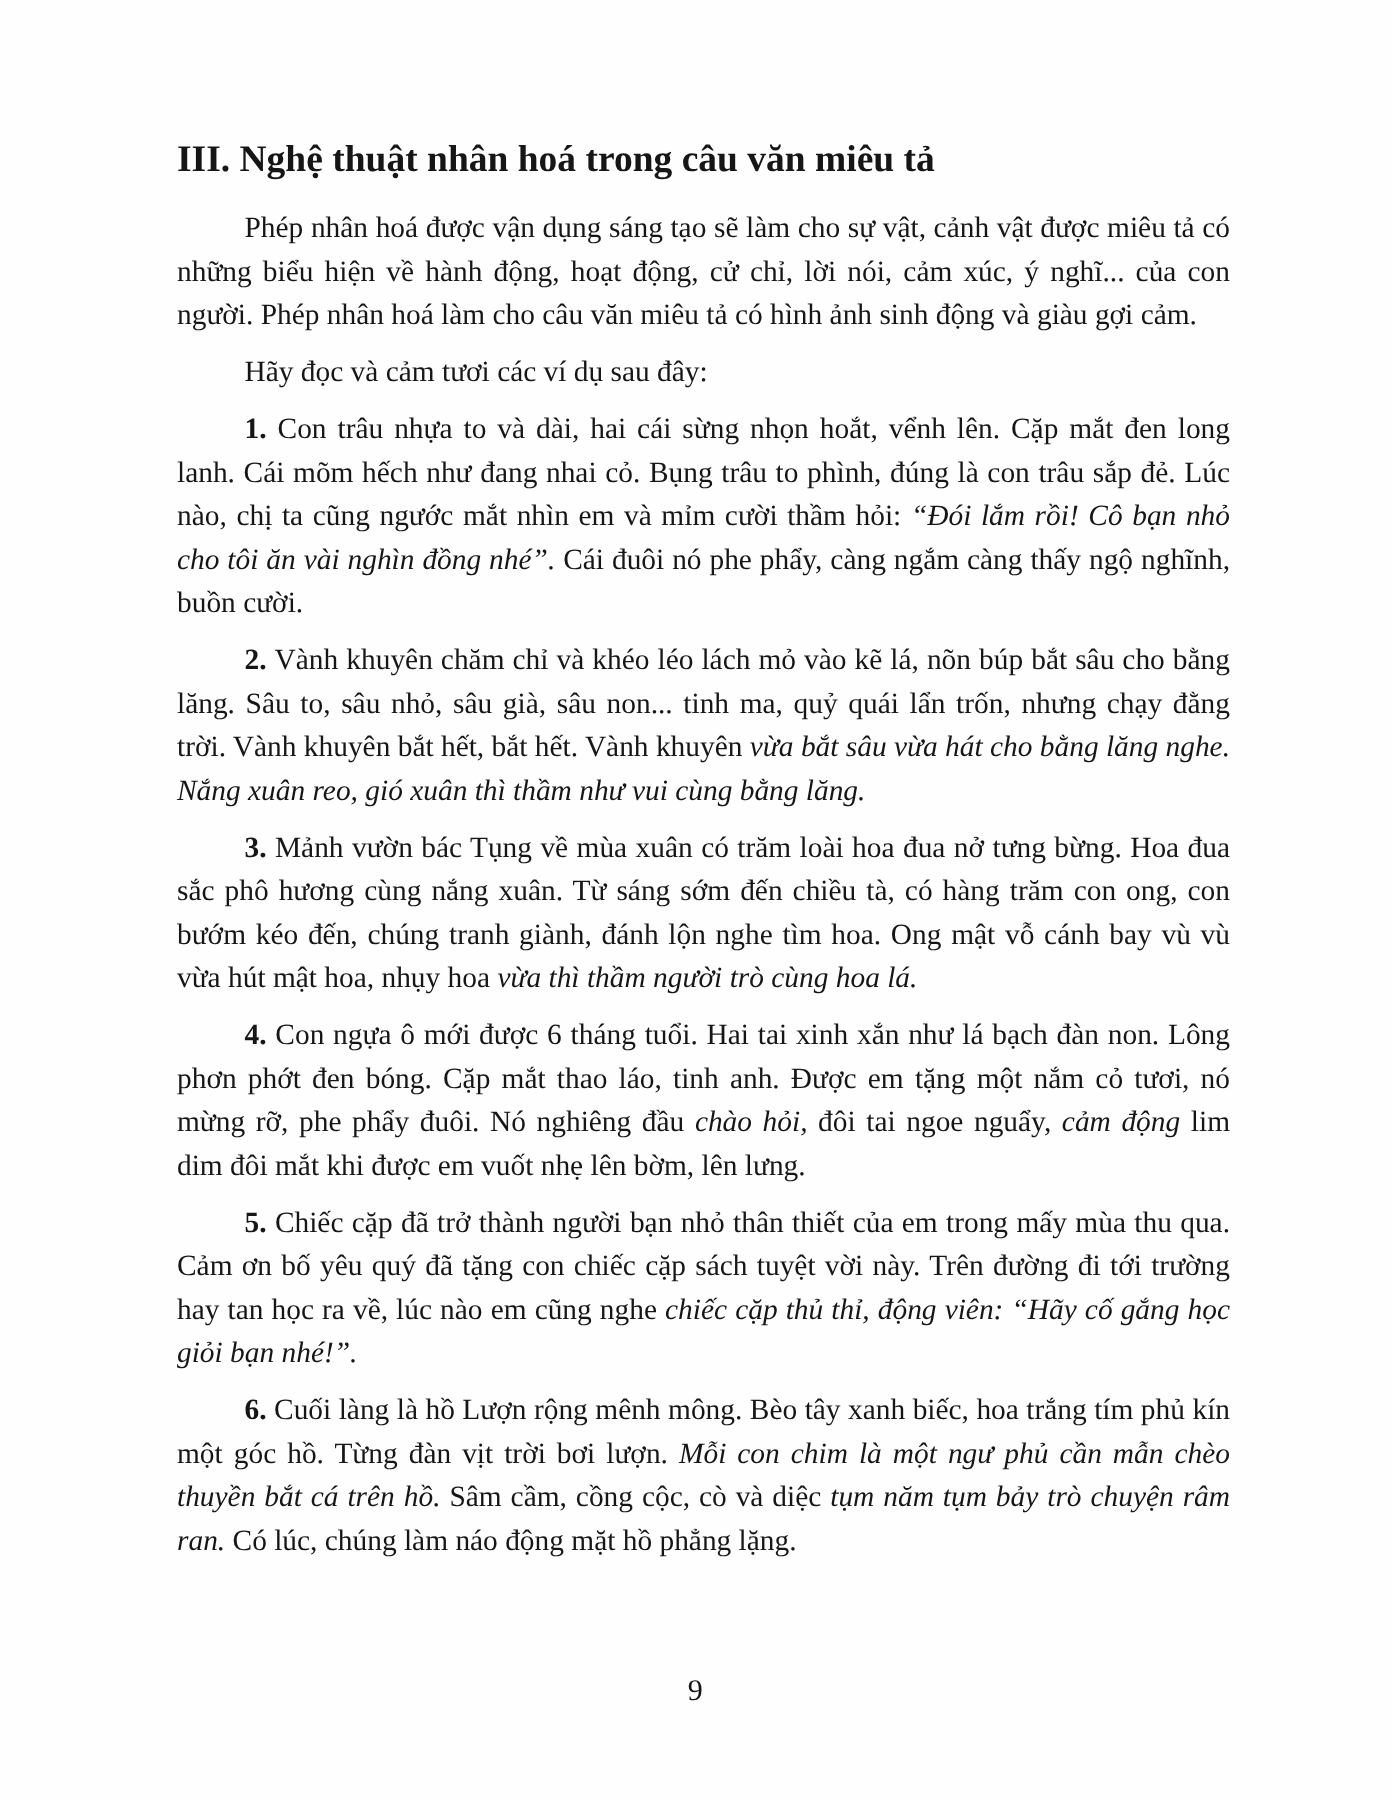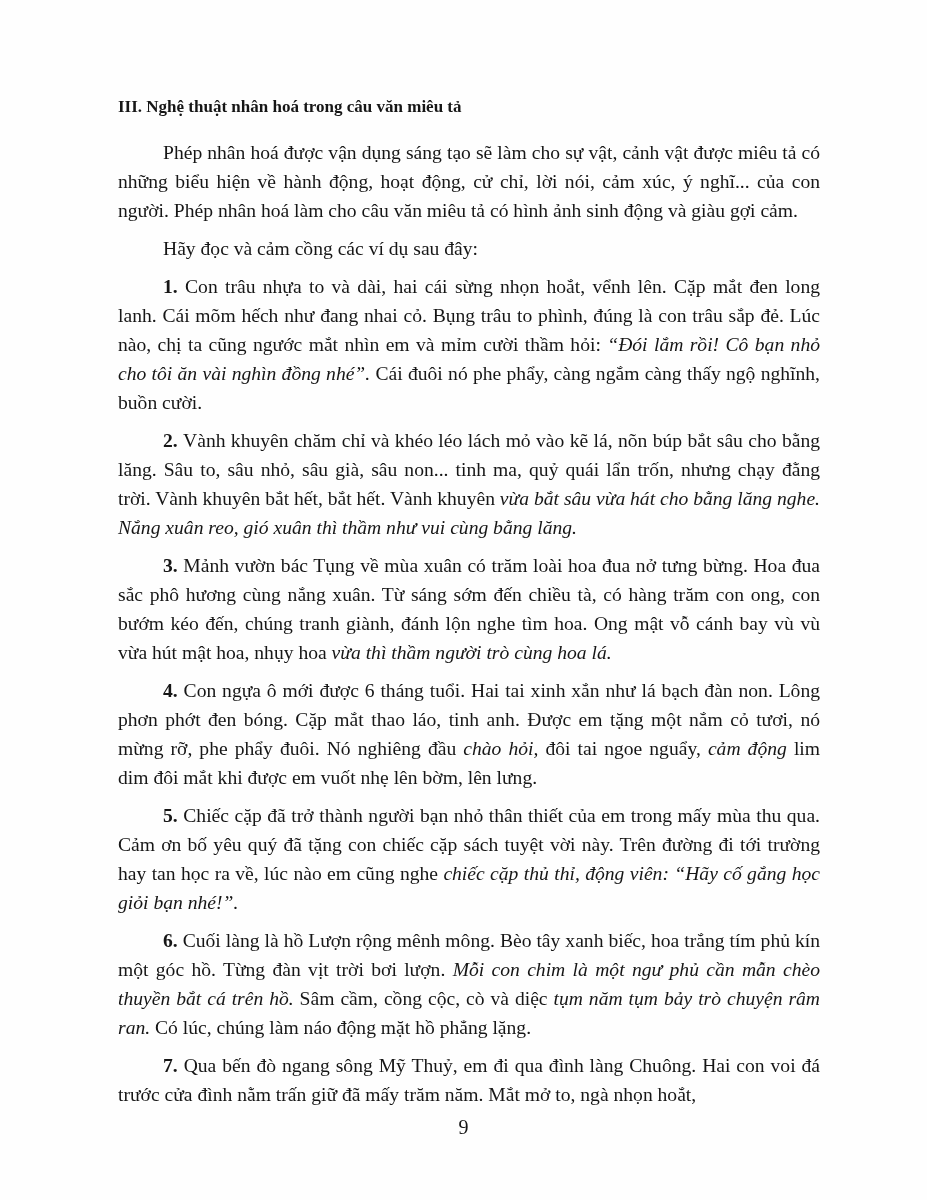--- a/index.html
+++ b/index.html
@@ -19,21 +19,21 @@
     left: 118px;
     top: 92px;
     width: 702px;
     font-size: 19.6px;
     line-height: 29px;
     text-align: justify;
   }
   .heading {
     margin: 0 0 17px 0;
     font-weight: 700;
-    font-size: 17px;
+    font-size: 25px;
   }
   .para {
     margin: 0 0 9px 0;
     text-indent: 45px;
   }
   .bold { font-weight: 700; }
   .italic { font-style: italic; }
   .page-number {
     position: absolute;
     top: 1116px;
@@ -45,24 +45,23 @@
   }
 </style>
 </head>
 <body>
 
 <div class="page">
   <div class="content">
     <p class="heading">III. Nghệ thuật nhân hoá trong câu văn miêu tả</p>
     <div>
         <p class="para"><span>Phép nhân hoá được vận dụng sáng tạo sẽ làm cho sự vật, cảnh vật được miêu tả có những biểu hiện về hành động, hoạt động, cử chỉ, lời nói, cảm xúc, ý nghĩ... của con người. Phép nhân hoá làm cho câu văn miêu tả có hình ảnh sinh động và giàu gợi cảm.</span></p>
-        <p class="para"><span>Hãy đọc và cảm cồng các ví dụ sau đây:</span></p>
+        <p class="para"><span>Hãy đọc và cảm tươi các ví dụ sau đây:</span></p>
         <p class="para"><span class="bold">1. </span><span>Con trâu nhựa to và dài, hai cái sừng nhọn hoắt, vểnh lên. Cặp mắt đen long lanh. Cái mõm hếch như đang nhai cỏ. Bụng trâu to phình, đúng là con trâu sắp đẻ. Lúc nào, chị ta cũng ngước mắt nhìn em và mỉm cười thầm hỏi: </span><span class="italic">“Đói lắm rồi! Cô bạn nhỏ cho tôi ăn vài nghìn đồng nhé”.</span><span> Cái đuôi nó phe phẩy, càng ngắm càng thấy ngộ nghĩnh, buồn cười.</span></p>
         <p class="para"><span class="bold">2. </span><span>Vành khuyên chăm chỉ và khéo léo lách mỏ vào kẽ lá, nõn búp bắt sâu cho bằng lăng. Sâu to, sâu nhỏ, sâu già, sâu non... tinh ma, quỷ quái lẩn trốn, nhưng chạy đằng trời. Vành khuyên bắt hết, bắt hết. Vành khuyên </span><span class="italic">vừa bắt sâu vừa hát cho bằng lăng nghe. Nắng xuân reo, gió xuân thì thầm như vui cùng bằng lăng.</span></p>
         <p class="para"><span class="bold">3. </span><span>Mảnh vườn bác Tụng về mùa xuân có trăm loài hoa đua nở tưng bừng. Hoa đua sắc phô hương cùng nắng xuân. Từ sáng sớm đến chiều tà, có hàng trăm con ong, con bướm kéo đến, chúng tranh giành, đánh lộn nghe tìm hoa. Ong mật vỗ cánh bay vù vù vừa hút mật hoa, nhụy hoa </span><span class="italic">vừa thì thầm người trò cùng hoa lá.</span></p>
         <p class="para"><span class="bold">4. </span><span>Con ngựa ô mới được 6 tháng tuổi. Hai tai xinh xắn như lá bạch đàn non. Lông phơn phớt đen bóng. Cặp mắt thao láo, tinh anh. Được em tặng một nắm cỏ tươi, nó mừng rỡ, phe phẩy đuôi. Nó nghiêng đầu </span><span class="italic">chào hỏi,</span><span> đôi tai ngoe nguẩy, </span><span class="italic">cảm động</span><span> lim dim đôi mắt khi được em vuốt nhẹ lên bờm, lên lưng.</span></p>
         <p class="para"><span class="bold">5. </span><span>Chiếc cặp đã trở thành người bạn nhỏ thân thiết của em trong mấy mùa thu qua. Cảm ơn bố yêu quý đã tặng con chiếc cặp sách tuyệt vời này. Trên đường đi tới trường hay tan học ra về, lúc nào em cũng nghe </span><span class="italic">chiếc cặp thủ thỉ, động viên: “Hãy cố gắng học giỏi bạn nhé!”.</span></p>
         <p class="para"><span class="bold">6. </span><span>Cuối làng là hồ Lượn rộng mênh mông. Bèo tây xanh biếc, hoa trắng tím phủ kín một góc hồ. Từng đàn vịt trời bơi lượn. </span><span class="italic">Mỗi con chim là một ngư phủ cần mẫn chèo thuyền bắt cá trên hồ.</span><span> Sâm cầm, cồng cộc, cò và diệc </span><span class="italic">tụm năm tụm bảy trò chuyện râm ran.</span><span> Có lúc, chúng làm náo động mặt hồ phẳng lặng.</span></p>
-        <p class="para"><span class="bold">7. </span><span>Qua bến đò ngang sông Mỹ Thuỷ, em đi qua đình làng Chuông. Hai con voi đá trước cửa đình nằm trấn giữ đã mấy trăm năm. Mắt mở to, ngà nhọn hoắt,</span></p>
       </div>
   </div>
   <div class="page-number">9</div>
 </div>
 
 </body></html>

